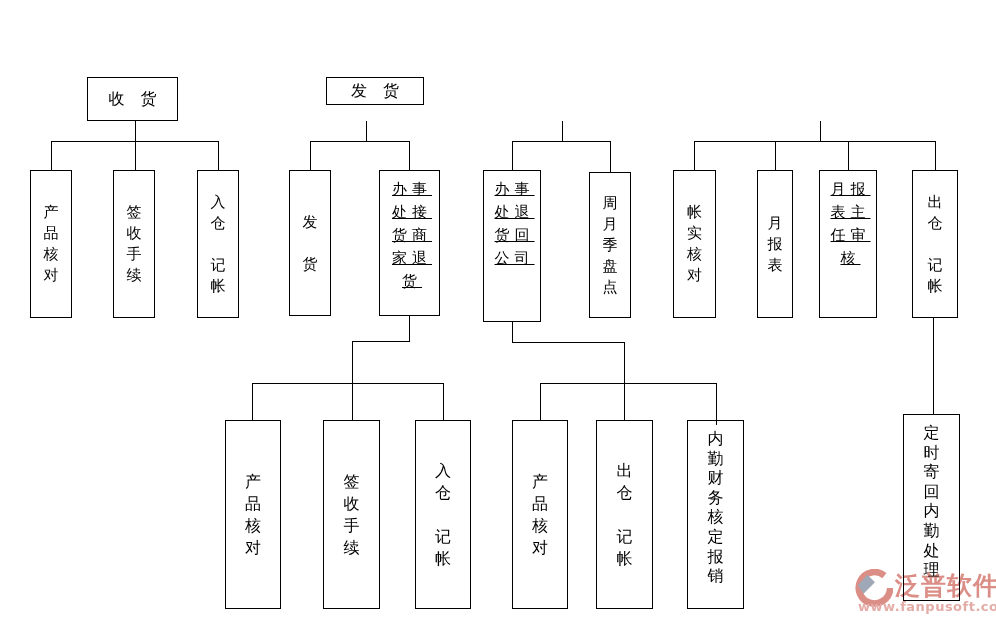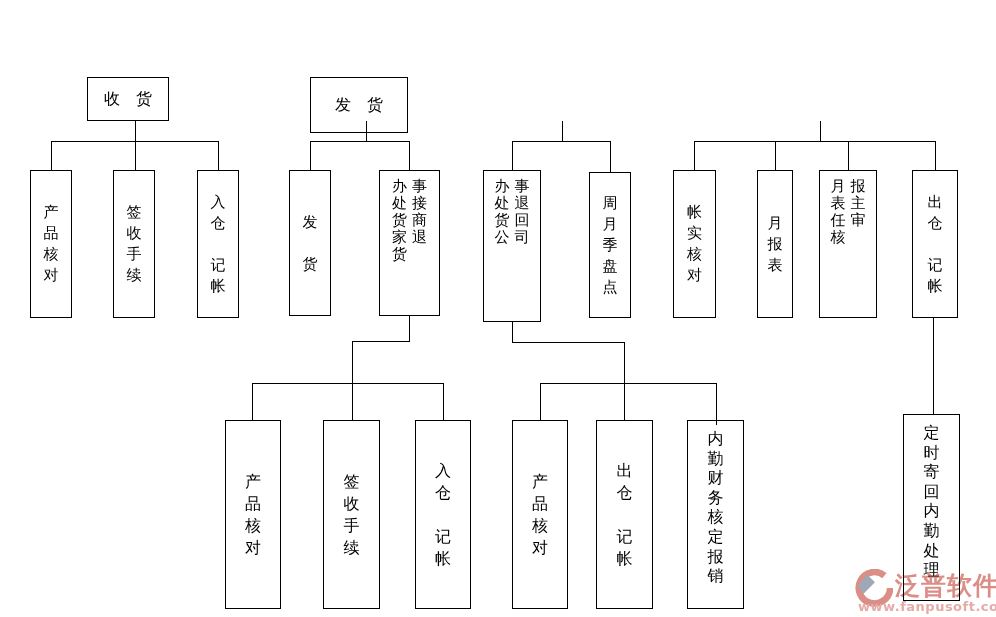--- a/index.html
+++ b/index.html
@@ -11,21 +11,21 @@
 
   .node{position:absolute;border:1px solid #000;background:#fff;box-sizing:border-box;
         display:flex;align-items:center;justify-content:center;}
   .hdr{font-size:16px;}
   .hdr .hlabel{letter-spacing:16px;margin-right:-16px;}
 
   .vt{white-space:pre;text-align:center;font-size:15px;line-height:21px;}
   .row2 .vt{font-size:16px;line-height:22px;}
 
   .two-col{align-items:flex-start;}
-  .two-col .vt{line-height:17px;padding-top:7px;text-align:left;letter-spacing:5px;margin-right:-5px;}
+  .two-col .vt{line-height:23px;padding-top:7px;text-align:center;letter-spacing:5px;margin-right:-5px;text-decoration:underline;}
 
   .tall{align-items:flex-start;}
   .tall .vt{line-height:19.6px;padding-top:8px;}
 
   .hl,.vl{position:absolute;background:#000;}
   .hl{height:1px;}
   .vl{width:1px;}
 
   .watermark{position:absolute;left:855px;top:568px;width:141px;height:49px;
              mix-blend-mode:multiply;opacity:.95;}
@@ -34,24 +34,24 @@
             color:#d98880;letter-spacing:1px;white-space:nowrap;}
   .wm-url{position:absolute;left:3px;top:31px;font-size:13px;font-weight:bold;
           color:#e2a8a2;letter-spacing:.5px;white-space:nowrap;}
 </style>
 </head>
 <body>
 
 <div class="stage">
 
 
-  <div class="node hdr" style="left:87px;top:77px;width:82px;height:44px">
+  <div class="node hdr" style="left:87px;top:77px;width:91px;height:44px">
     <span class="hlabel">收货</span>
   </div>
-  <div class="node hdr" style="left:310px;top:77px;width:98px;height:56px">
+  <div class="node hdr" style="left:326px;top:77px;width:98px;height:28px">
     <span class="hlabel">发货</span>
   </div>
 
   <div class="node" style="left:30px;top:170px;width:42px;height:148px">
     <span class="vt">产
 品
 核
 对</span>
   </div>
   <div class="node" style="left:113px;top:170px;width:42px;height:148px">

